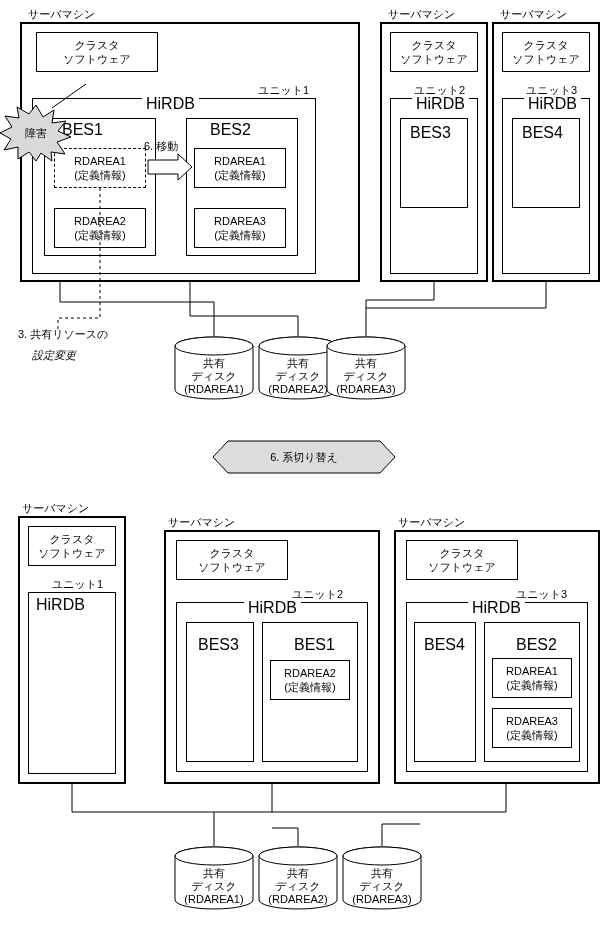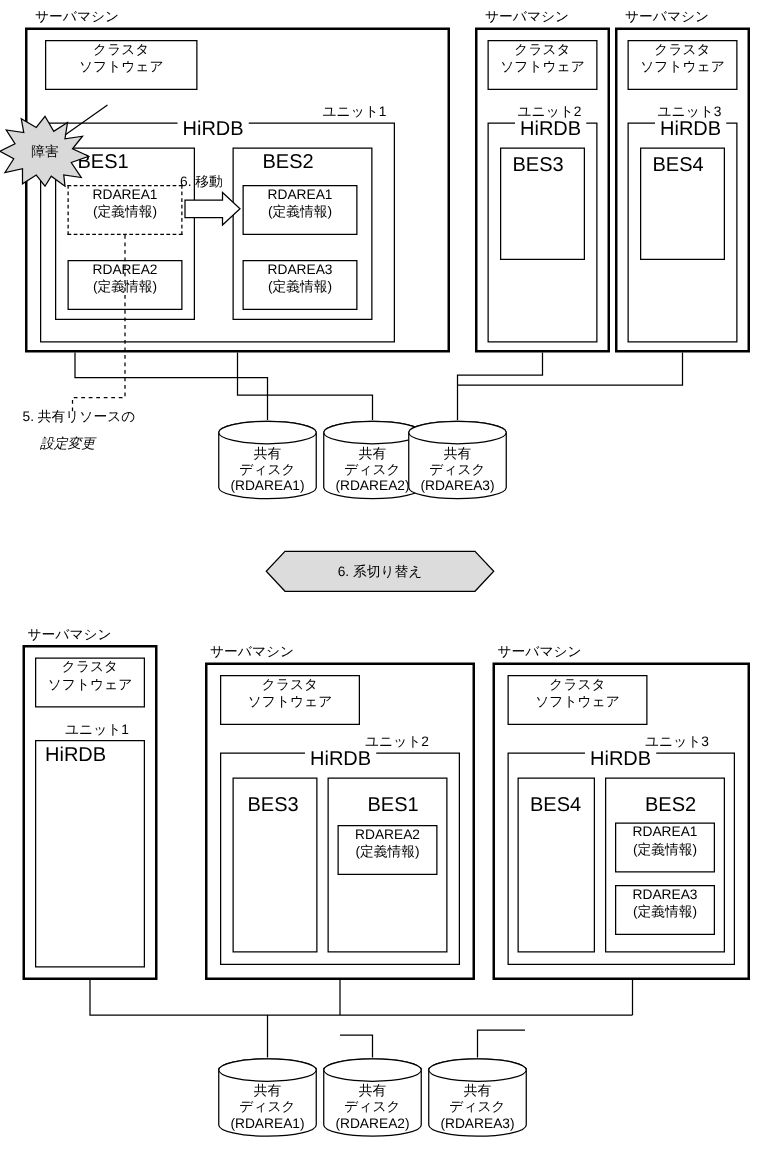--- a/index.html
+++ b/index.html
@@ -9,21 +9,21 @@
     font-family:"Liberation Sans","DejaVu Sans",sans-serif;
     font-size:11px;
     color:#000;
     position:relative;
     overflow:hidden;
   }
   .lbl{position:absolute;font-size:11px;line-height:13px;white-space:nowrap;}
   .box{position:absolute;border:1px solid #000;background:#fff;box-sizing:border-box;}
   .box.thick{border:2px solid #000;}
   .box.dashed{border:1px dashed #000;}
-  .ctr{display:flex;align-items:center;justify-content:flex-start;text-align:center;flex-direction:column;}
+  .ctr{display:flex;align-items:center;justify-content:center;text-align:center;flex-direction:column;}
   .ctr span{display:block;line-height:14px;}
   .title-in{position:absolute;font-size:16px;white-space:nowrap;}
   svg.lines{position:absolute;left:0;top:0;width:608px;height:936px;pointer-events:none;}
   .cyl{position:absolute;}
   .cyl .cyltxt{position:absolute;left:0;top:0;width:100%;height:100%;
      display:flex;flex-direction:column;align-items:center;justify-content:center;
      text-align:center;font-size:11px;line-height:13px;}
   .banner{position:absolute;}
   .banner .btxt{position:absolute;left:0;top:0;width:100%;height:100%;
      display:flex;align-items:center;justify-content:center;font-size:11px;}
@@ -101,28 +101,28 @@
     <span>クラスタ</span>
     <span>ソフトウェア</span>
   </div>
 </div>
 <div class="lbl" style="left:526px;top:84px;">ユニット3</div>
 <div class="box" style="left:502px;top:98px;width:88px;height:176px;"></div>
 <div class="title-in" style="left:524px;top:95px;background:#fff;padding:0 4px;">HiRDB</div>
 <div class="box" style="left:512px;top:118px;width:68px;height:90px;"></div>
 <div class="title-in" style="left:522px;top:124px;">BES4</div>
 
-<div class="star" style="left:0px;top:92px;width:72px;height:58px;text-decoration:underline;">
+<div class="star" style="left:0px;top:104px;width:72px;height:58px;text-decoration:underline;">
   <svg width="72" height="58" viewBox="0 0 72 58">
     <polygon points="36,1 43,13 54,6 52,19 66,17 58,27 71,33 57,38 65,50 51,48 52,57 41,49 36,57 29,48 18,55 18,43 4,46 11,35 0,29 12,23 5,12 19,14 17,3 29,10" fill="#d9d9d9" stroke="#000" stroke-width="1"></polygon>
   </svg>
   <div class="stxt">障害</div>
 </div>
 
-<div class="lbl" style="left:18px;top:328px;">5. 共有リソースの</div>
+<div class="lbl" style="left:18px;top:328px;">3. 共有リソースの</div>
 <div class="lbl" style="left:32px;top:349px;font-style:italic;">設定変更</div>
 
 <div class="cyl" style="left:174px;top:336px;width:80px;height:64px;">
   <svg width="80" height="64" viewBox="0 0 80 64">
     <path d="M1,10 a39,9 0 0 1 78,0 L79,54 a39,9 0 0 1 -78,0 Z" fill="#fff" stroke="#000" stroke-width="1"></path>
     <ellipse cx="40" cy="10" rx="39" ry="9" fill="#fff" stroke="#000" stroke-width="1"></ellipse>
   </svg>
   <div class="cyltxt" style="padding-top:8px;">
     <span>共有</span>
     <span>ディスク</span>

